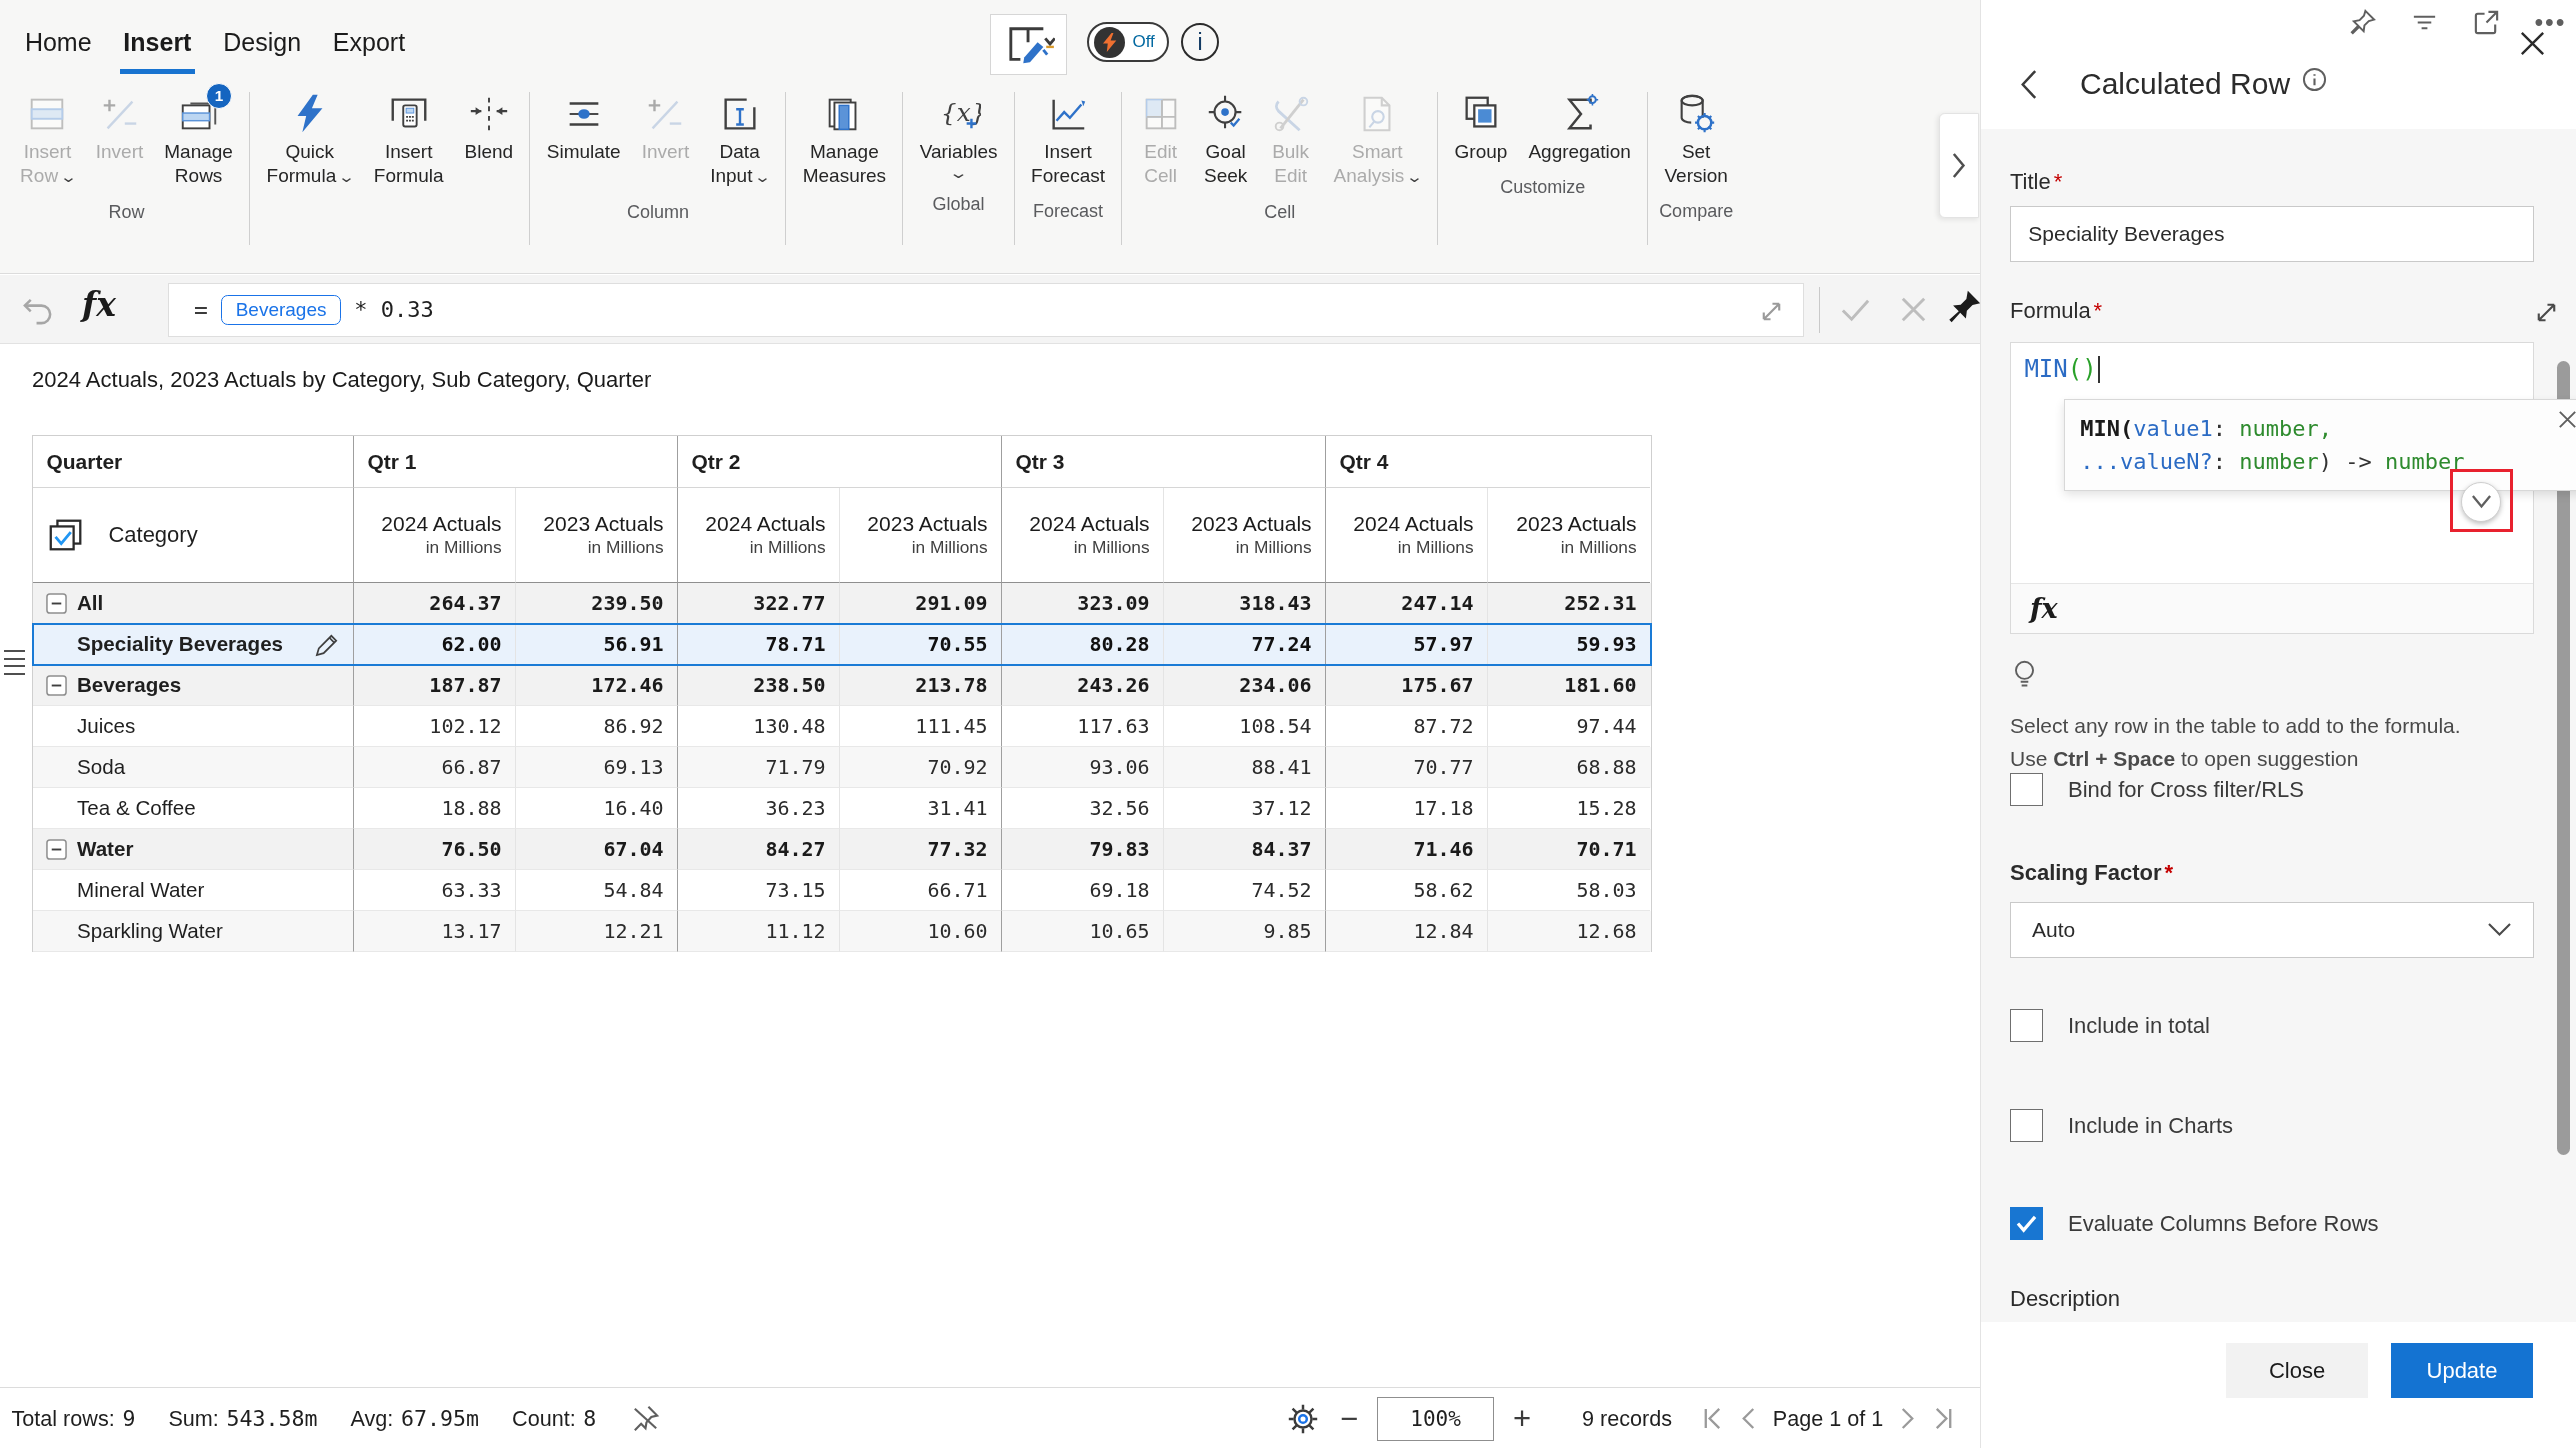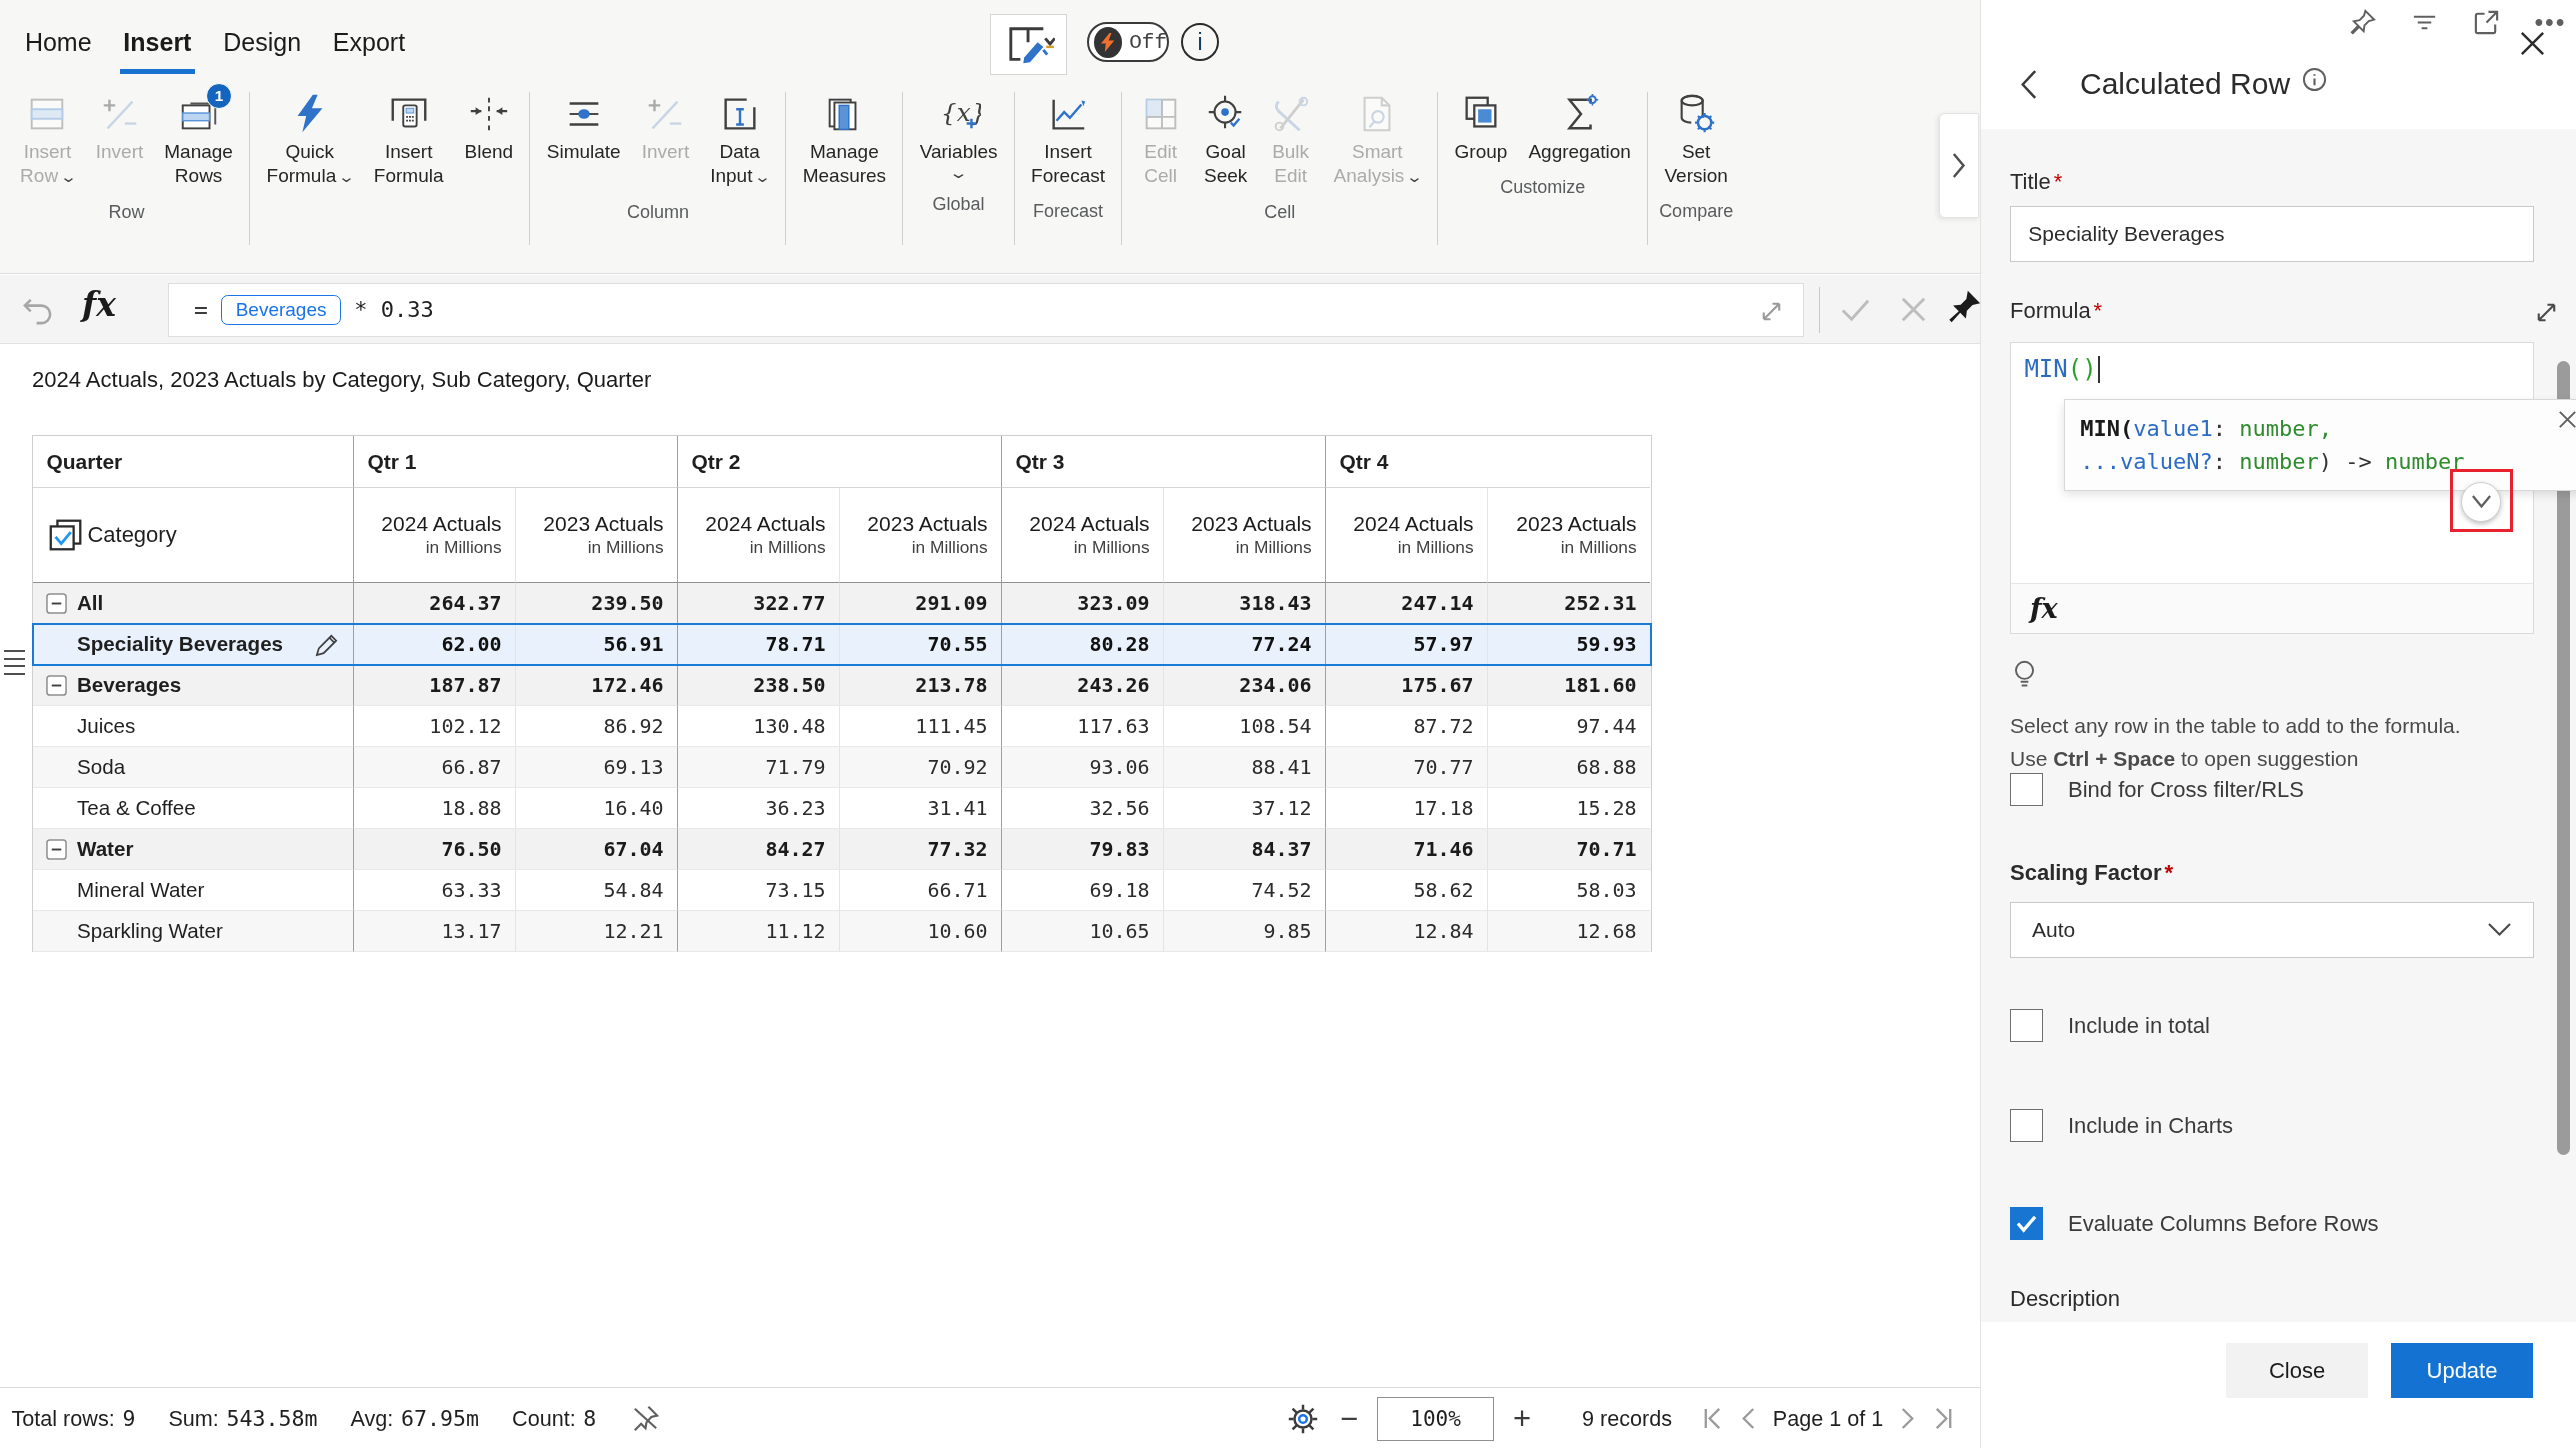--- a/index.html
+++ b/index.html
@@ -25,21 +25,21 @@
   .glabel { font-size:18px; color:#5a5b5e; margin-top:9.6px; height:23px; }
   .caret { display:inline-block; font-size:15.3px; color:#3f3f3f; transform:scaleX(1.4); margin-left:3.8px; }
   .caret-below { font-size:15.3px; color:#3f3f3f; transform:scaleX(1.6); line-height:17.3px; }
   .badge { position:absolute; right:-11.5px; top:-8.6px; width:26px; height:26px; border-radius:50%; background:#1565c0; border:1.9px solid #fff; color:#fff; font-size:15.3px; font-weight:700; display:flex; align-items:center; justify-content:center; }
   .ribbon-more { position:absolute; left:1939px; top:113px; width:40px; height:105px; background:#fff; border:1px solid #e3e3e3; border-radius:5.8px 0 0 5.8px; display:flex; align-items:center; justify-content:center; box-shadow:-1.9px 1.9px 4.8px rgba(0,0,0,.08); cursor:pointer; }
 
   
   .viewtoggle { position:absolute; left:990px; top:14.4px; width:77px; height:61px; background:#fff; border:1px solid #d6d6d6; display:flex; align-items:center; justify-content:center; cursor:pointer; }
   .offpill { position:absolute; left:1087px; top:22px; width:82px; height:40px; border:2.4px solid #3a3a3a; border-radius:23px; background:#fff; display:flex; align-items:center; gap:7.7px; padding-left:4.8px; cursor:pointer; }
   .offpill .bolt { width:31px; height:31px; border-radius:50%; background:#333; display:flex; align-items:center; justify-content:center; }
-  .offpill .offtext { font-size:21px; color:#404040;font-family:Liberation Mono, monospace; }
+  .offpill .offtext { font-size:17px; color:#0369a1; }
   .infocirc { position:absolute; left:1181px; top:23px; width:38px; height:38px; border:2.9px solid #2b2b2b; border-radius:50%; display:flex; align-items:center; justify-content:center; font-size:23px; color:#123a63; font-weight:500; cursor:pointer; }
 
   
   .fbar { position:absolute; left:0; top:275px; width:1980px; height:69px; background:#f4f4f4; border-bottom:1px solid #e2e2e2; }
   .fbar .undo { position:absolute; left:21px; top:17.3px; }
   .fbar .fxg { position:absolute; left:82px; top:9.6px; font-family:"DejaVu Serif", serif; font-style:italic; font-weight:700; font-size:33px; color:#1b1b1b; }
   .finput { position:absolute; left:168px; top:7.7px; width:1636px; height:54px; background:#fff; border:1px solid #dedede; display:flex; align-items:center; padding-left:25px; gap:13.4px; }
   .feq { font-size:23px; color:#3b3b3b; }
   .fchip { border:1.9px solid #1a73e8; color:#1a73e8; border-radius:6.7px; padding:2.9px 13.4px; font-size:19px; background:#fff; cursor:pointer; }
   .fexpr { font-size:22px; color:#1f1f1f; }
@@ -59,21 +59,21 @@
   .h1 { height:52px; }
   .h1 .t-cell { display:flex; align-items:center; padding-left:13.4px; font-size:21px; font-weight:700; border-bottom-color:#d6d6d6; }
   .h2 { height:95px; }
   .h2 .t-cell { border-bottom:1.9px solid #8f8f8f; }
   .hq { width:324px; }
   .clabel { width:321px; }
   .cnum { width:162px; }
   .hmeas { display:flex; flex-direction:column; align-items:flex-end; justify-content:center; padding-right:13.4px; }
   .hmeas .m1 { font-size:21px; color:#1b1b1b; }
   .hmeas .m2 { font-size:17.3px; color:#3f3f3f; margin-top:1.9px; }
-  .hcat { display:flex; align-items:center; gap:1px; padding-left:13.4px; font-size:22px; color:#1f1f1f; }
+  .hcat { display:flex; align-items:center; gap:22px; padding-left:13.4px; font-size:22px; color:#1f1f1f; }
   .t-body .t-row { height:41px; }
   .t-body .t-label { display:flex; align-items:center; gap:9.6px; padding-left:13.4px; font-size:20.6px; }
   .t-body .t-num { display:flex; align-items:center; justify-content:flex-end; padding-right:13.4px; font-size:20px; font-family:"DejaVu Sans Mono", monospace; color:#2b2b2b; }
   .t-row.parent { background:#f2f2f2; }
   .t-row.parent .t-label { font-weight:700; }
   .t-row.parent .t-num { font-weight:700; color:#1b1b1b; }
   .t-row.shade { background:#f7f7f7; }
   .t-row.selected { background:#e9f2fc; outline:2.4px solid #1a7bd6; outline-offset:-1.9px; position:relative; z-index:2; }
   .t-row.selected .t-label { font-weight:700; padding-left:40px; }
   .t-row.selected .t-num { font-weight:700; color:#111; }

